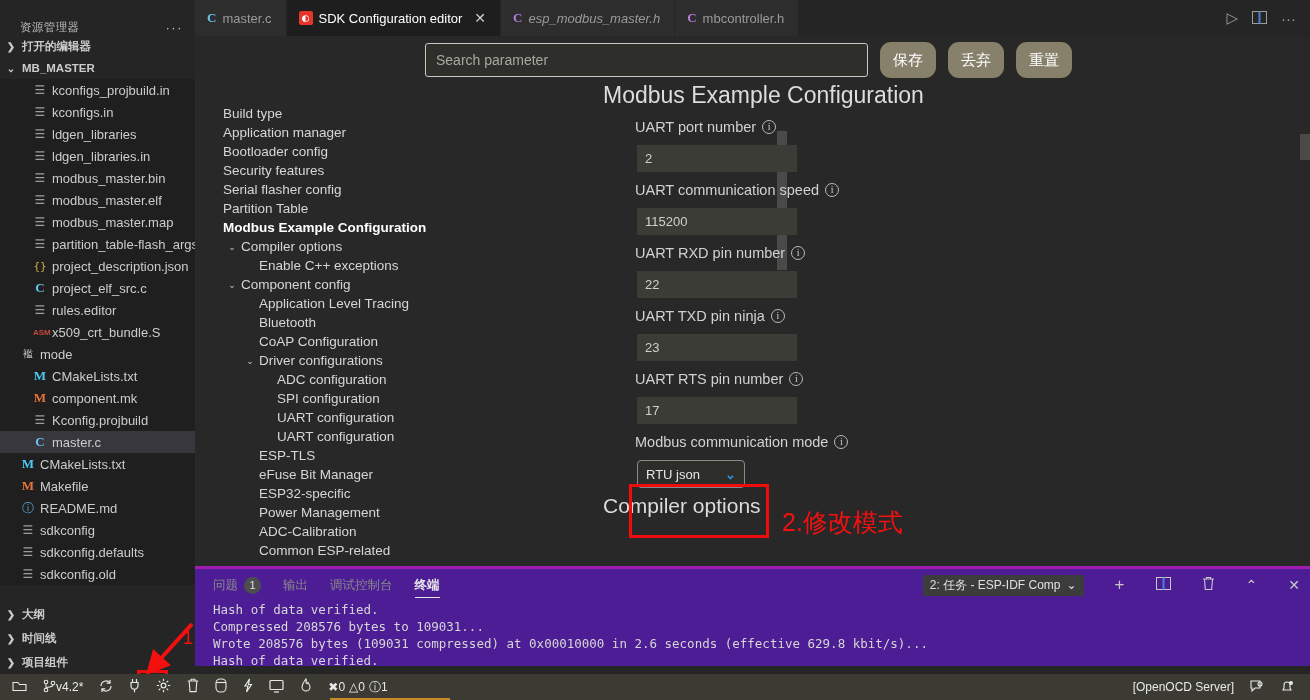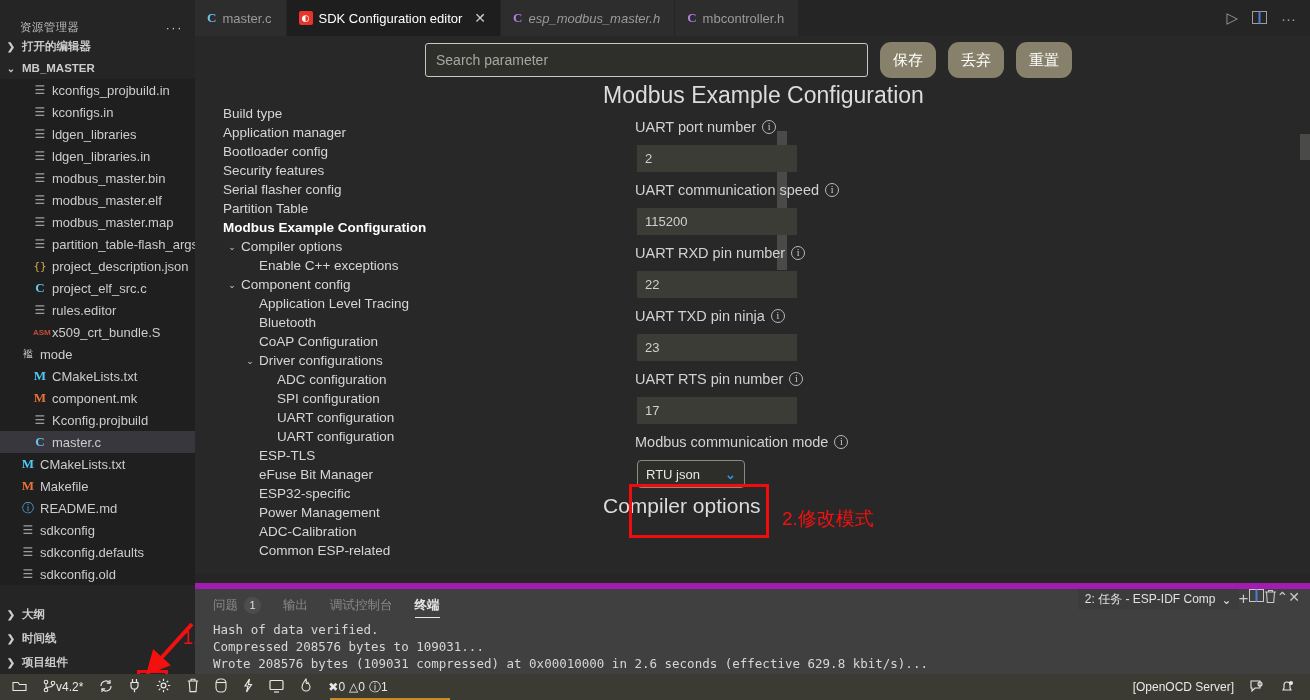--- a/index.html
+++ b/index.html
@@ -132,44 +132,44 @@
     padding: 0 8px; font-family: "Liberation Sans", sans-serif;
   }
   .cfg-select .caret { color: #2f8fe0; font-size: 13px; font-weight: bold; }
   .cfg-subtitle { font-size: 21px; color: #dcdcdc; margin-top: 6px; }
   .pane-scroll {
     position: absolute; right: 0; top: 98px; width: 10px; height: 26px; background: #4a4a48;
   }
 
   
   .redbox { position: absolute; border: 3px solid #f00c0c; }
-  .redtext { position: absolute; color: #f51010; font-size: 19px; white-space: nowrap; }
+  .redtext { position: absolute; color: #f51010; font-size: 25px; white-space: nowrap; }
   .redarrow { position: absolute; }
 
   
   .panel {
-    position: absolute; left: 195px; top: 583px; width: 1115px; height: 100px;
-    background: #404040; border-top: 6px solid #a21caf;
+    position: absolute; left: 195px; top: 566px; width: 1115px; height: 100px;
+    background: #4c1d95; border-top: 3px solid #a21caf;
   }
   .panel-tabs {
     height: 32px; display: flex; align-items: center; gap: 22px; padding-left: 18px;
     font-size: 12.5px; color: #8a8a8a;
   }
   .p-tab { position: relative; display: flex; align-items: center; gap: 6px; height: 32px; }
   .p-tab.active { color: #e7e7e7; font-weight: bold; }
   .p-tab.active::after {
     content: ""; position: absolute; left: 0; right: 0; bottom: 3px; height: 1px; background: #e7e7e7;
   }
   .badge {
     min-width: 17px; height: 17px; border-radius: 9px; background: #4d4d4d; color: #e0e0e0;
     font-size: 11px; display: inline-flex; align-items: center; justify-content: center; padding: 0 5px;
   }
   .panel-actions {
     position: absolute; right: 10px; top: 0; height: 32px; display: flex;
-    align-items: flex-start; gap: 0; color: #c9c9c9; font-size: 14px;
+    align-items: center; gap: 31px; color: #c9c9c9; font-size: 14px;
   }
   .term-select {
     height: 21px; background: #3c3c3c; color: #e0e0e0; font-size: 12px;
     display: flex; align-items: center; gap: 6px; padding: 0 7px; border-radius: 2px;
   }
   .term-out {
     position: absolute; left: 18px; top: 32px; right: 0; bottom: 0;
     font-family: "DejaVu Sans Mono", monospace; font-size: 12.5px; color: #d6d6d6;
     line-height: 17px; white-space: pre;
   }

